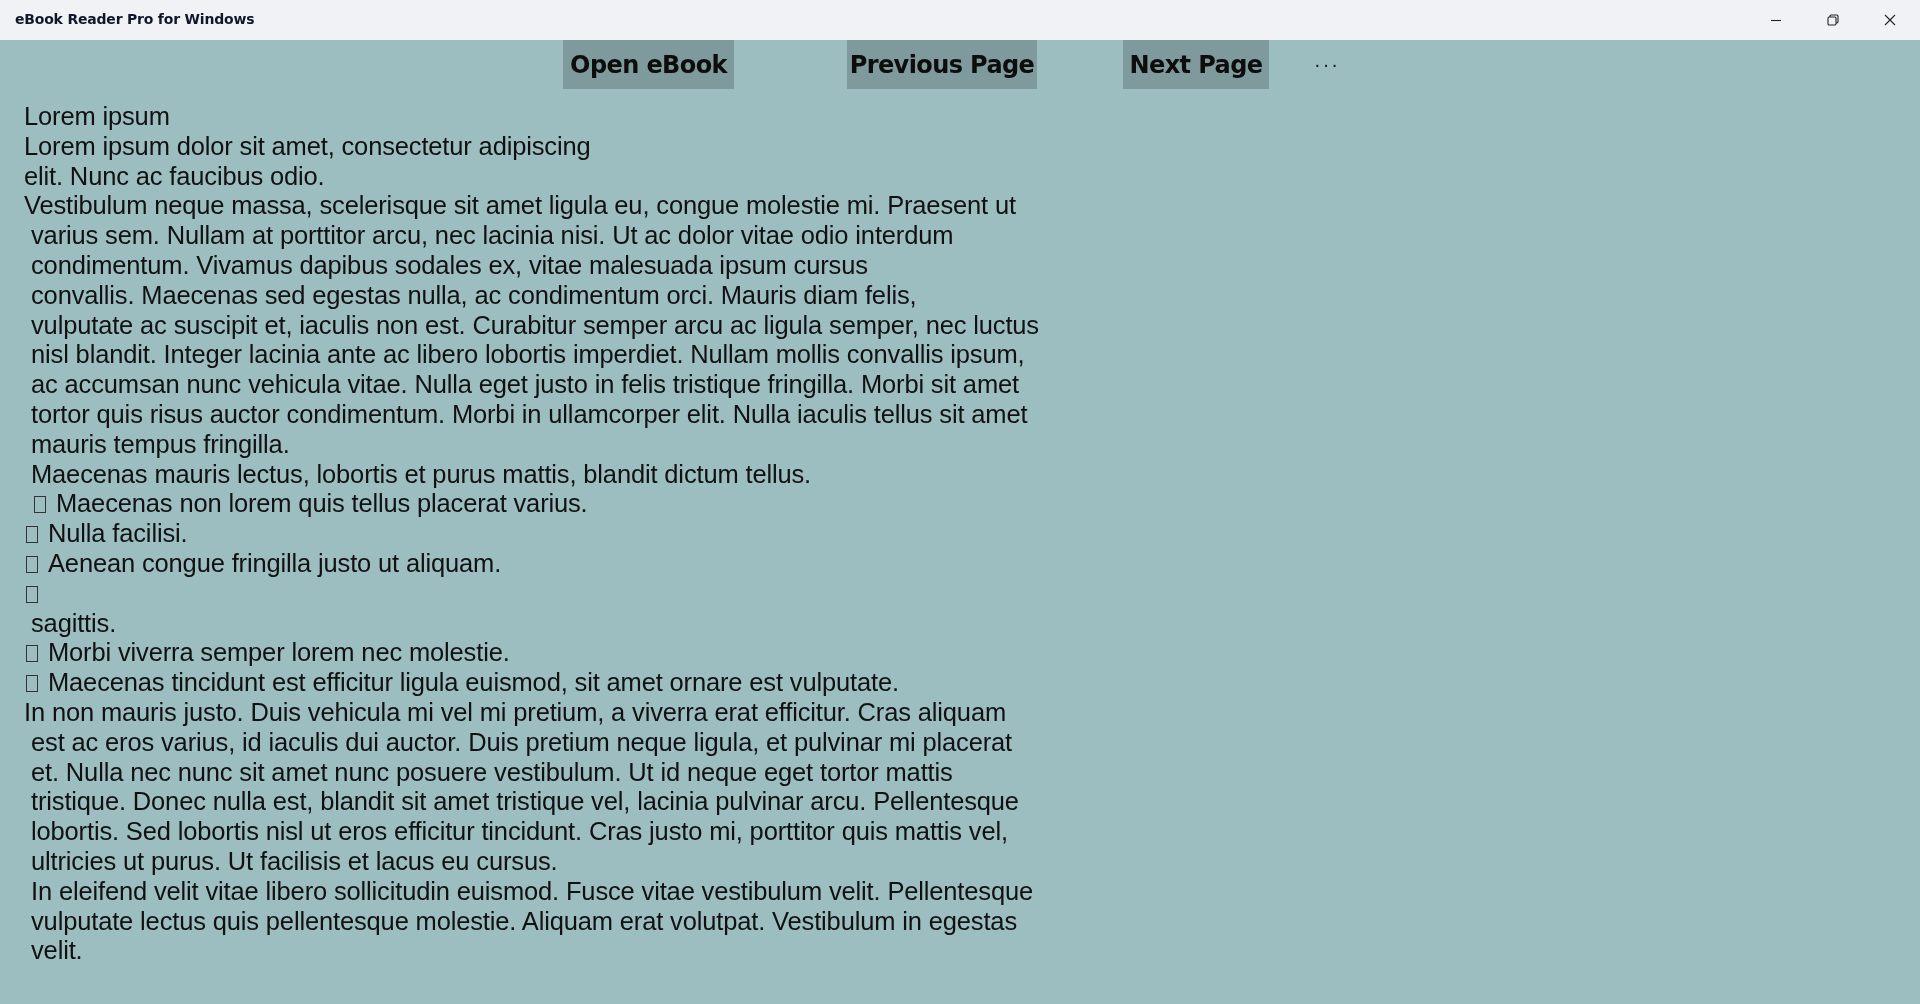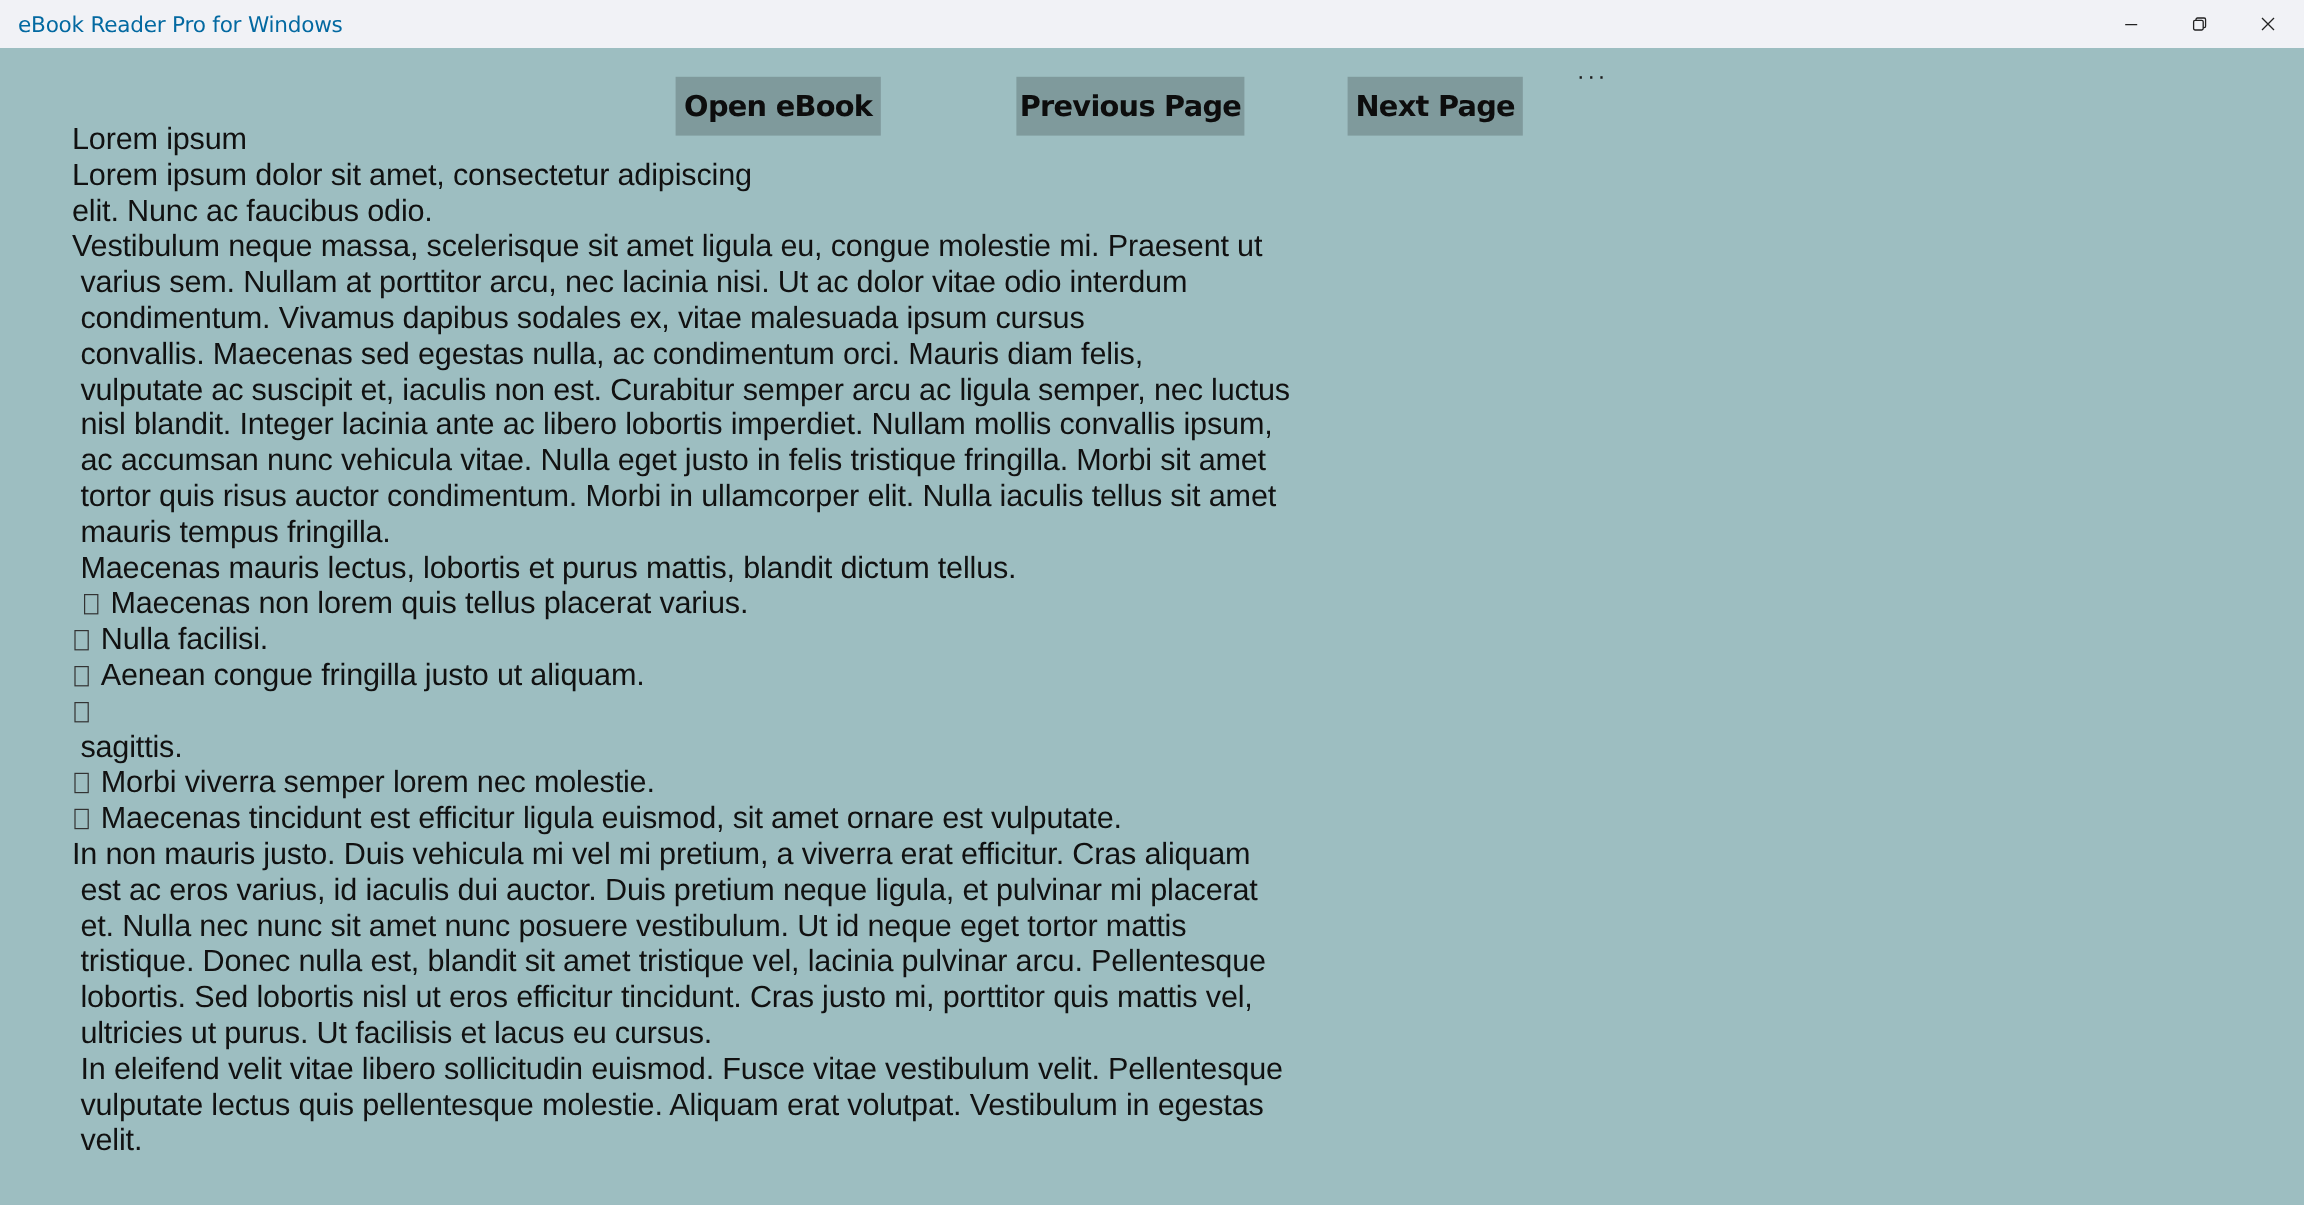--- a/index.html
+++ b/index.html
@@ -10,22 +10,23 @@
     font-family: "Liberation Sans", sans-serif;
   }
   .titlebar {
     position: absolute; left: 0; top: 0;
     width: 1920px; height: 40px;
     background: #F1F2F6;
   }
   .titlebar .title {
     position: absolute; left: 15px; top: 11px;
     font-family: "DejaVu Sans", sans-serif;
-    font-size: 18px; color: #0369a1;
+    font-size: 14px; color: #0f172a;
     letter-spacing: -0.2px;
+    font-weight: bold;
   }
   .win-btn {
     position: absolute; top: 0; width: 56px; height: 40px;
     display: flex; align-items: center; justify-content: center;
     cursor: default;
   }
   .win-btn svg { display: block; }
   .win-min { left: 1748px; }
   .win-max { left: 1805px; }
   .win-close { left: 1862px; }
@@ -36,42 +37,41 @@
     background: #9DBEC1;
   }
   .cmd-btn {
     position: absolute; top: 0; height: 49px;
     background: #7F9A9C;
     display: flex; align-items: center; justify-content: center;
     font-family: "DejaVu Sans", sans-serif;
     font-weight: bold; font-size: 24px; color: #0d0d0d;
     letter-spacing: -0.6px;
     cursor: pointer;
-    margin-top: 24px;
   }
   .btn-open { left: 563px; width: 171px; }
   .btn-prev { left: 847px; width: 190px; text-align: center; }
   .btn-next { left: 1123px; width: 146px; }
   .more-btn {
     position: absolute; left: 1305px; top: 0; width: 44px; height: 49px;
     display: flex; align-items: center; justify-content: center;
     font-size: 20px; color: #1a1a1a; letter-spacing: 2px;
     cursor: pointer;
   }
 
   .book-text {
     position: absolute; left: 24px; top: 62px;
     width: 1100px;
     font-family: "Liberation Sans", sans-serif;
     font-size: 25.5px; line-height: 29.8px;
     color: #111;
     letter-spacing: -0.15px;
     white-space: nowrap;
   }
-  .book-text .line { display: block; height: 29.8px; margin-left: 36px; }
+  .book-text .line { display: block; height: 29.8px; }
   .book-text .ind { padding-left: 7px; }
   .book-text .bullet-line .box {
     display: inline-block; width: 12px; height: 17px;
     border: 1px solid #333; box-sizing: border-box;
     margin-right: 10px; vertical-align: -1px;
   }
   .book-text .b1 { padding-left: 10px; }
   .book-text .b2 { padding-left: 2px; }
 </style>
 </head>

